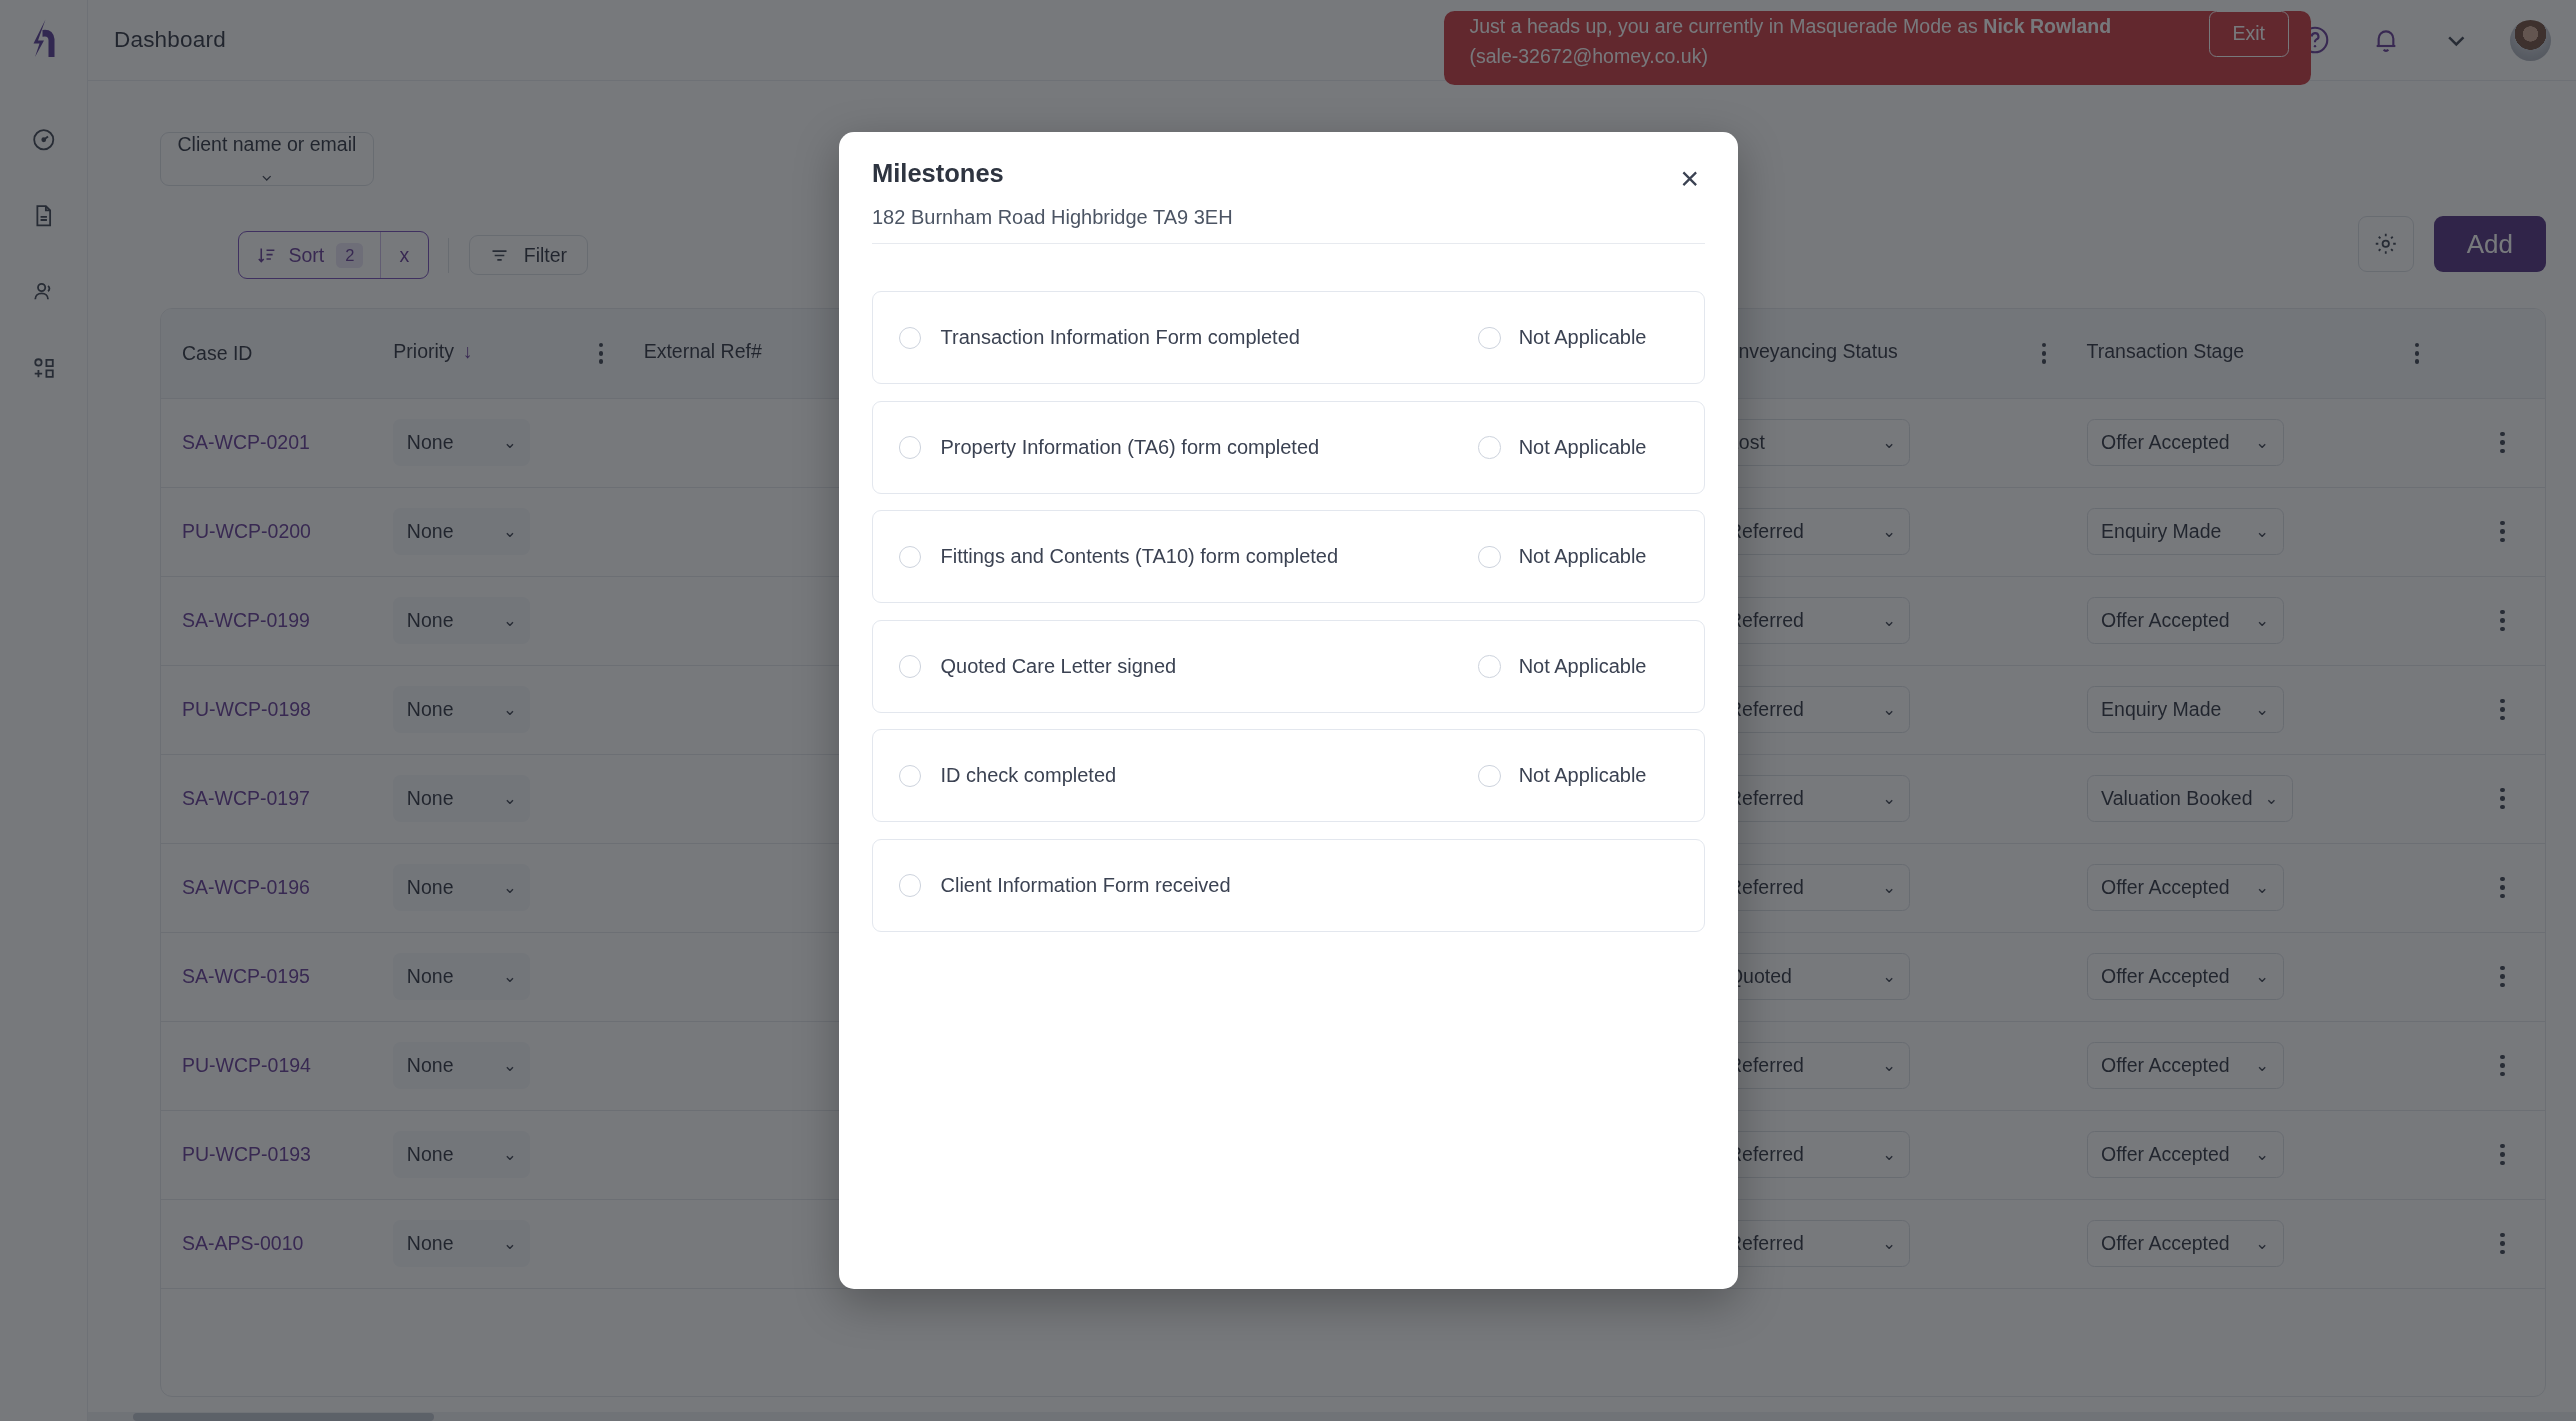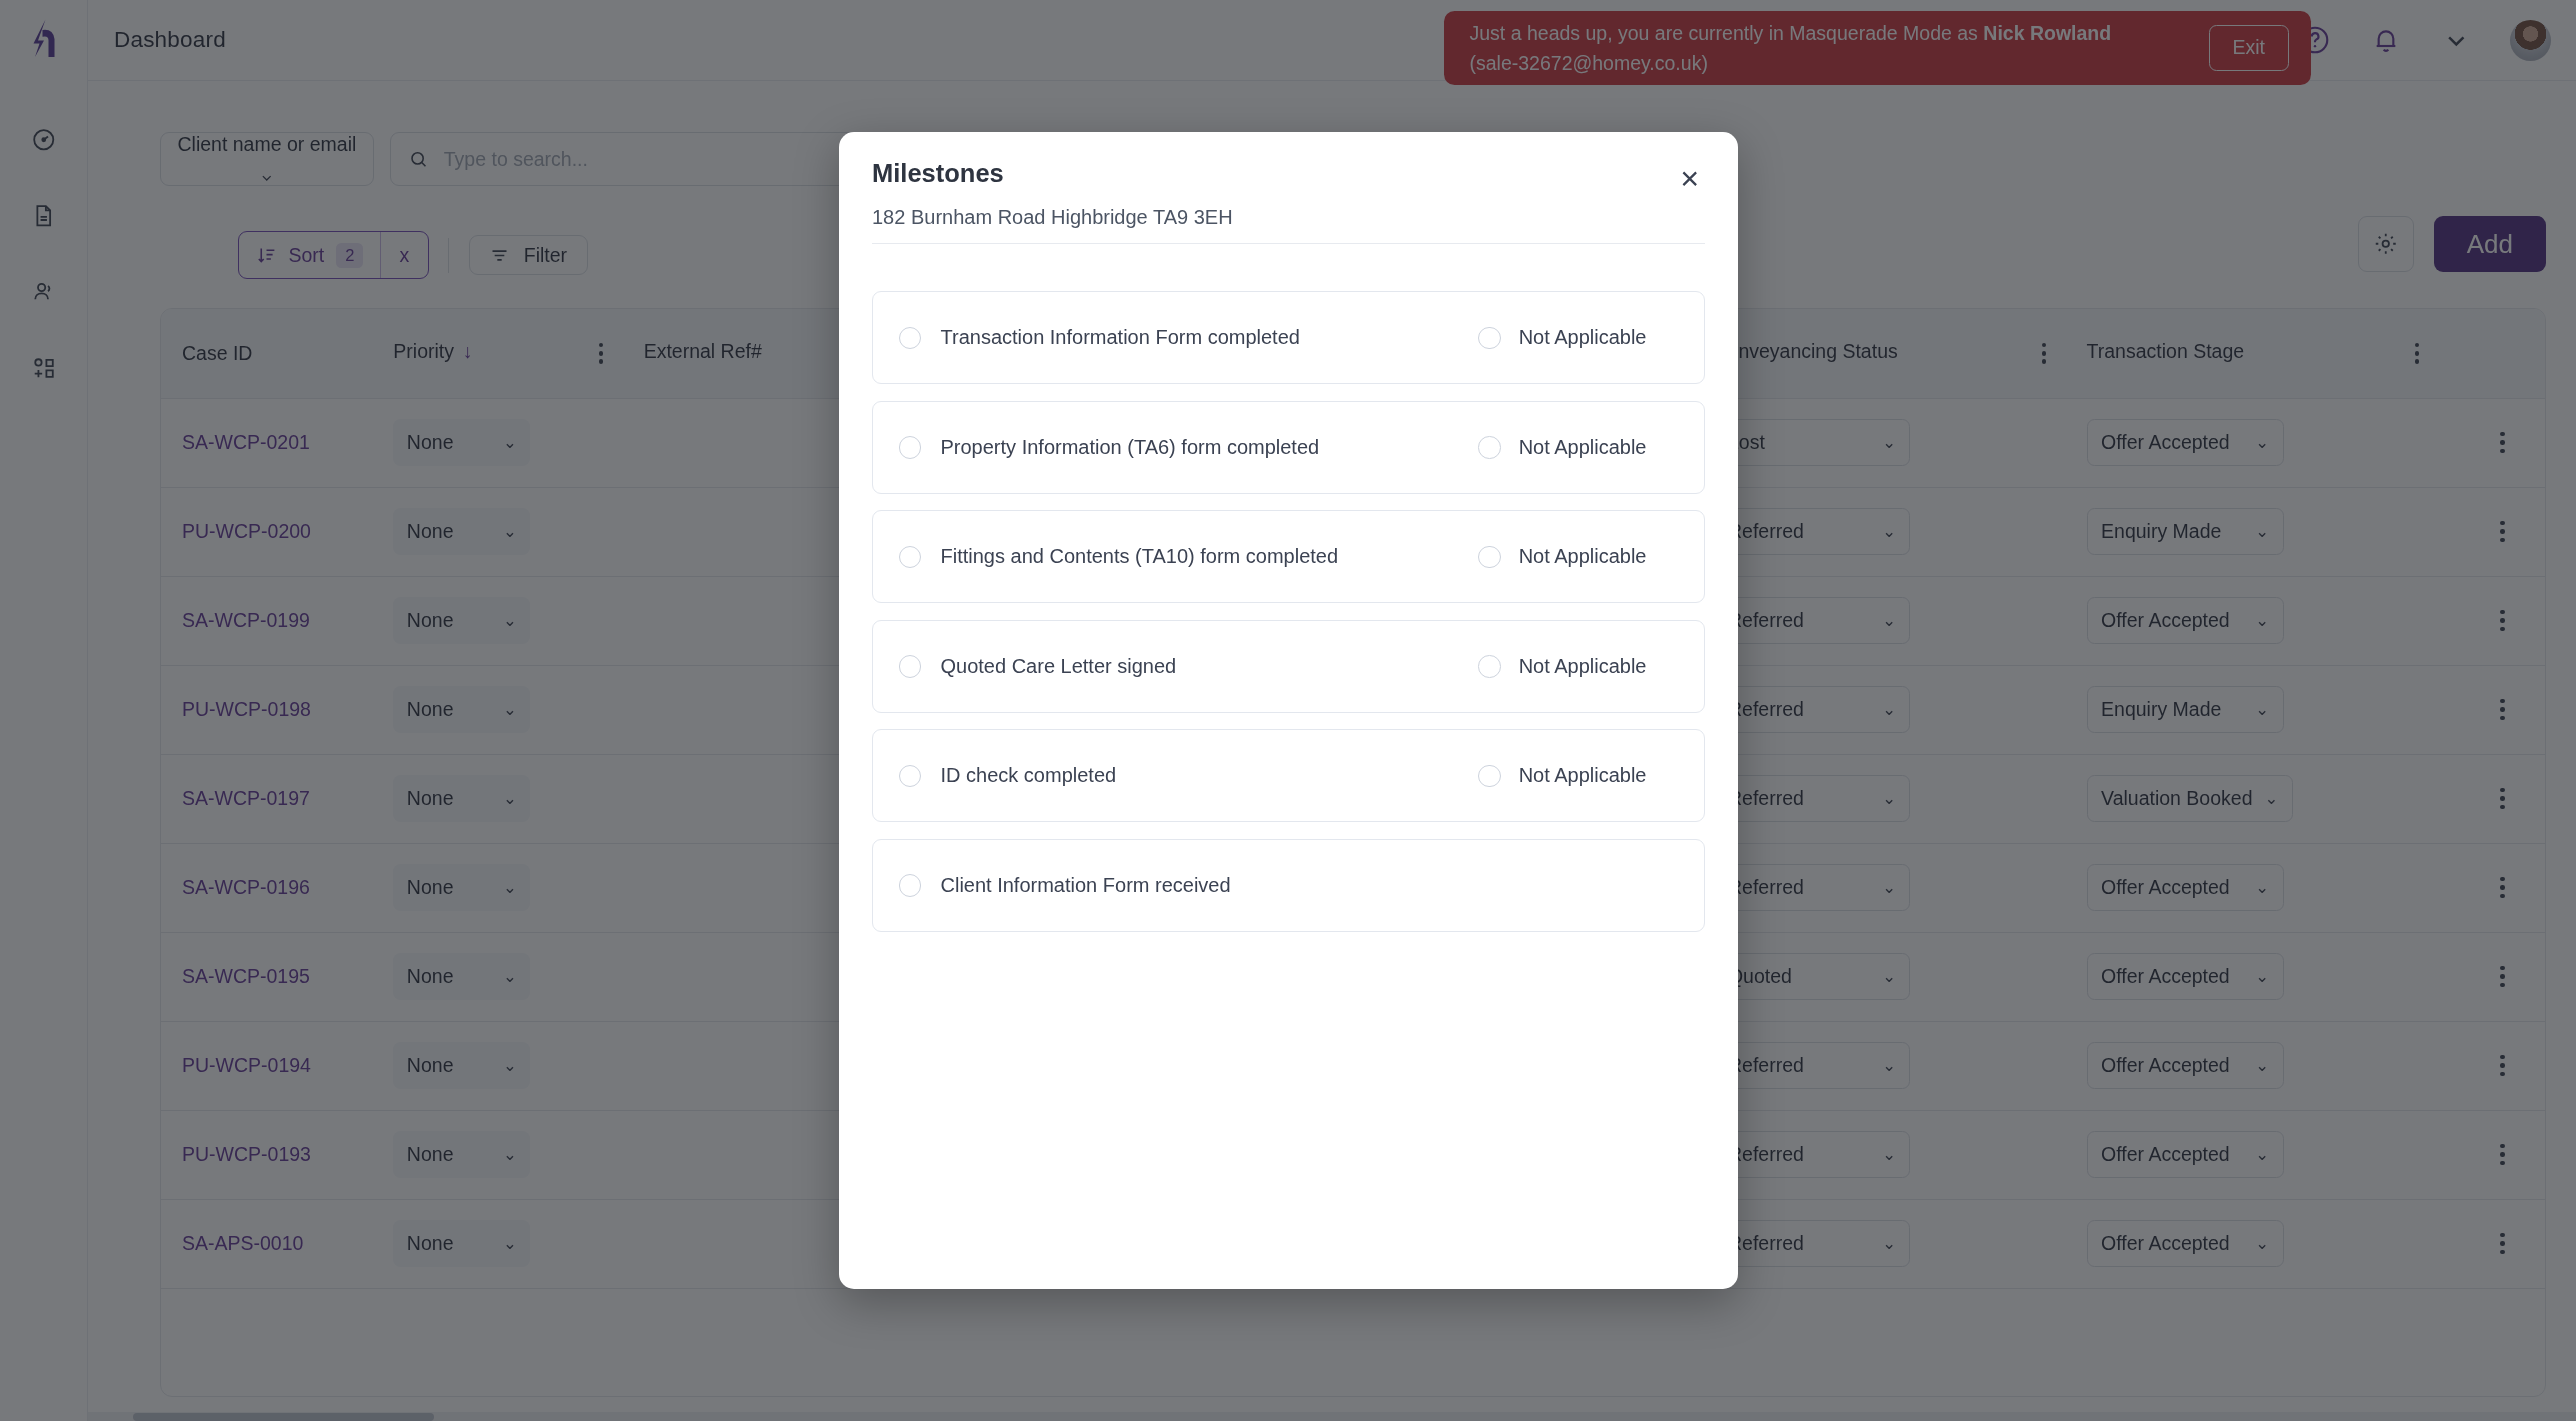--- a/index.html
+++ b/index.html
@@ -38,21 +38,21 @@
   .avatar-img {
     width: 41px; height: 41px; border-radius: 50%;
     background: radial-gradient(circle at 50% 34%, #caa08c 0 22%, #6b4434 23% 46%, #c9cdd6 47% 100%);
     box-shadow: inset 0 -7.5px 10.5px rgba(60,70,90,.25); cursor:pointer;
   }
 
   
   .masq {
     position: absolute; left: 1444px; top: 10.5px; width: 867px; height: 74px;
     background: #c92a34; border-radius: 10.5px;
-    display:flex; align-items:center; padding: 0 22.5px 0 25.5px; z-index: 6;
+    display:flex; align-items:flex-start; padding: 0 22.5px 0 25.5px; z-index: 6;
     color: #ffffff;
   }
   .masq-text { font-size: 19.5px; line-height: 30px; flex: 1; }
   .masq-text b { font-weight: 700; }
   .masq-exit {
     margin-left: 13.5px; border: 1.2px solid #ffffff; color: #ffffff; background: transparent;
     border-radius: 7.5px; font-size: 19.5px; padding: 10.5px 22.5px; cursor: pointer;
     font-family: inherit;
   }
 
@@ -231,27 +231,20 @@
 
     <div class="tab-underline"></div>
 
     <div class="toolbar">
       <div class="filter-row">
         <div class="select-pill">
           <span>Client name or email</span>
           <svg width="19.5" height="19.5" viewBox="0 0 24 24" fill="none" stroke="#2f3545" stroke-width="2">
               <path d="M6 9.5 12 15.5 18 9.5"></path>
             </svg>
-        </div>
-        <div class="search-box">
-          <svg width="22.5" height="22.5" viewBox="0 0 24 24" fill="none" stroke="#2f3545" stroke-width="1.8">
-            <circle cx="11" cy="11" r="6.4"></circle>
-              <path d="M15.8 15.8 20 20"></path>
-          </svg>
-          <input class="search-input" placeholder="Type to search..." style="">
         </div>
       </div>
 
       <div class="sortfilter-row">
         <div class="sort-chip">
           <div class="sort-main">
             <svg width="21" height="21" viewBox="0 0 24 24" fill="none" stroke="#5b2d90" stroke-width="1.8">
               <path d="M6 4v15M3.2 16 6 19 8.8 16"></path>
                 <path d="M12 6h9M12 11h7M12 16h5"></path>
             </svg>

